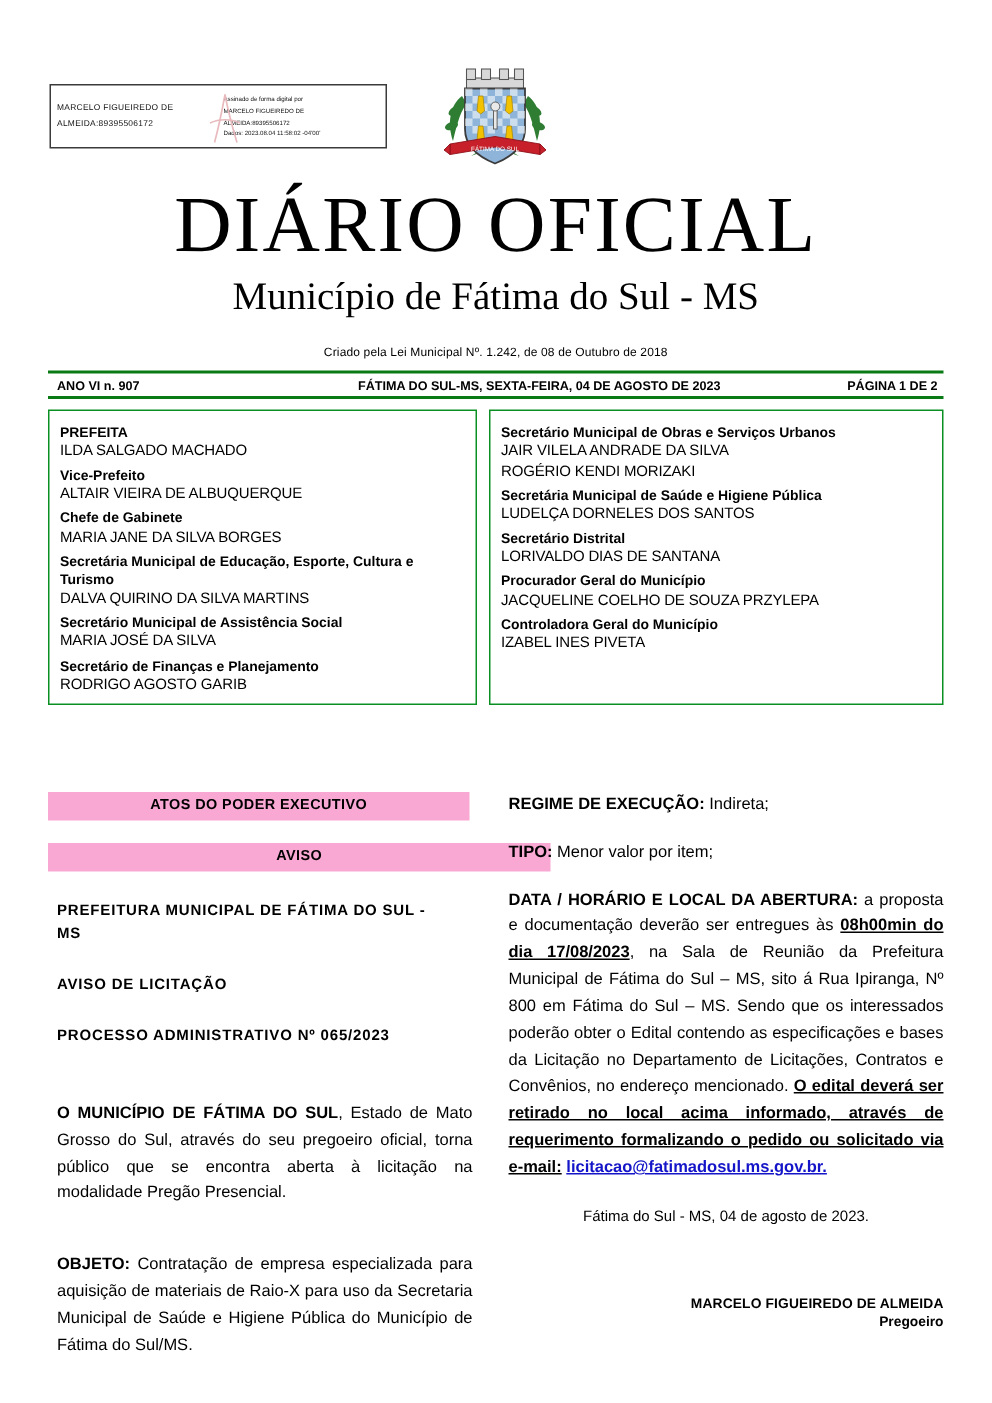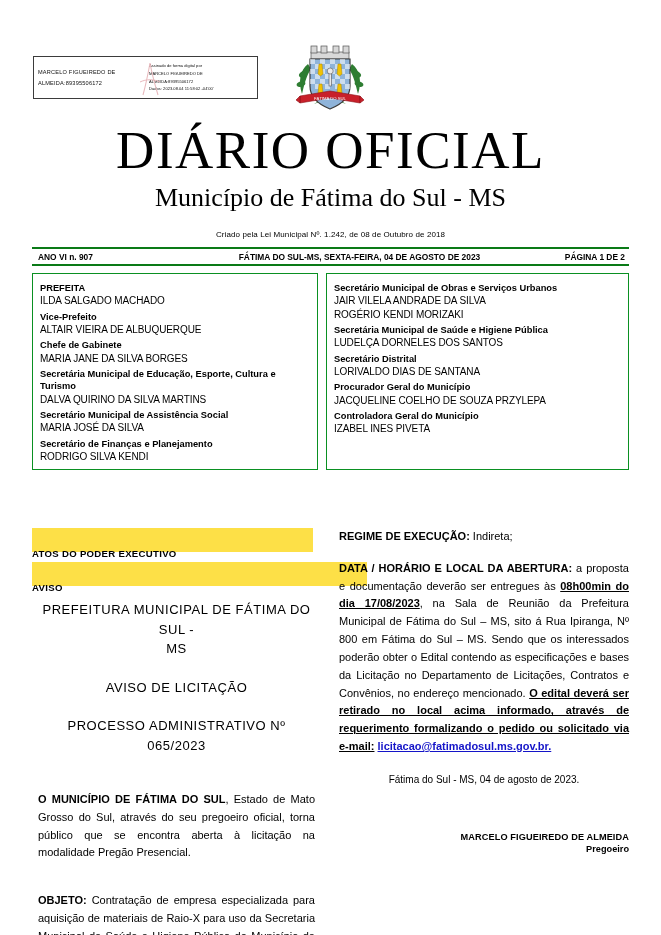--- a/index.html
+++ b/index.html
@@ -164,27 +164,27 @@
   .off-cell .off-role:first-child { margin-top: 0; }
   .off-name {
     font-size: 10px;
     font-weight: normal;
     line-height: 1.33;
     letter-spacing: -.1px;
   }
 
   
   .banner {
-    background: #fde047;
+    background: #f9a8d4;
     color: #000;
-    text-align: left;
+    text-align: center;
     font-size: 9.6px;
     font-weight: bold;
     letter-spacing: .3px;
-    padding: 20px 0 4px 0;
+    padding: 3px 0 4px 0;
     box-sizing: border-box;
   }
   .banner-atos {
     position: absolute;
     left: 32px;
     top: 528px;
     width: 281px;
     height: 19px;
   }
   .banner-aviso {
@@ -203,23 +203,22 @@
     width: 277px;
   }
   .col-right {
     position: absolute;
     left: 339px;
     top: 528px;
     width: 290px;
   }
 
   .centered-head {
-    text-align: center;
-    font-size: 13px;
-    font-weight: normal;
+    font-size: 10px;
+    font-weight: bold;
     letter-spacing: .55px;
     line-height: 1.5;
     margin-bottom: 19px;
   }
   .centered-head.tight { margin-bottom: 20px; }
 
   .para {
     text-align: justify;
     font-size: 11px;
     line-height: 1.62;
@@ -366,21 +365,21 @@
       <div class="off-name">ILDA SALGADO MACHADO</div>
       <div class="off-role">Vice-Prefeito</div>
       <div class="off-name">ALTAIR VIEIRA DE ALBUQUERQUE</div>
       <div class="off-role">Chefe de Gabinete</div>
       <div class="off-name">MARIA JANE DA SILVA BORGES</div>
       <div class="off-role">Secretária Municipal de Educação, Esporte, Cultura e Turismo</div>
       <div class="off-name">DALVA QUIRINO DA SILVA MARTINS</div>
       <div class="off-role">Secretário Municipal de Assistência Social</div>
       <div class="off-name">MARIA JOSÉ DA SILVA</div>
       <div class="off-role">Secretário de Finanças e Planejamento</div>
-      <div class="off-name">RODRIGO SILVA KENDI</div>
+      <div class="off-name">RODRIGO AGOSTO GARIB</div>
     </div>
     <div class="off-cell right">
       <div class="off-role">Secretário Municipal de Obras e Serviços Urbanos</div>
       <div class="off-name">JAIR VILELA ANDRADE DA SILVA</div>
       <div class="off-name">ROGÉRIO KENDI MORIZAKI</div>
       <div class="off-role">Secretária Municipal de Saúde e Higiene Pública</div>
       <div class="off-name">LUDELÇA DORNELES DOS SANTOS</div>
       <div class="off-role">Secretário Distrital</div>
       <div class="off-name">LORIVALDO DIAS DE SANTANA</div>
       <div class="off-role">Procurador Geral do Município</div>
@@ -412,20 +411,23 @@
     <div class="para">
       <b>OBJETO:</b><span> Contratação de empresa especializada para aquisição de materiais de Raio-X para uso da Secretaria Municipal de Saúde e Higiene Pública do Município de Fátima do Sul/MS.</span>
     </div>
   </div>
 
   <div class="col-right">
     <div class="para">
       <b>REGIME DE EXECUÇÃO:</b><span> Indireta;</span>
     </div>
     <div class="para">
+      <b>TIPO:</b><span> Menor valor por item;</span>
+    </div>
+    <div class="para">
       <b>DATA / HORÁRIO E LOCAL DA ABERTURA:</b><span> a proposta e documentação deverão ser entregues às </span><span class="u">08h00min do dia 17/08/2023</span><span>, na Sala de Reunião da Prefeitura Municipal de Fátima do Sul – MS, sito á Rua Ipiranga, Nº 800 em Fátima do Sul – MS. Sendo que os interessados poderão obter o Edital contendo as especificações e bases da Licitação no Departamento de Licitações, Contratos e Convênios, no endereço mencionado. </span><span class="u">O edital deverá ser retirado no local acima informado, através de requerimento formalizando o pedido ou solicitado via e-mail:</span> <a class="mail" href="#">licitacao@fatimadosul.ms.gov.br.</a>
     </div>
 
     <div class="signoff-place">Fátima do Sul - MS, 04 de agosto de 2023.</div>
     <div class="signoff-name">MARCELO FIGUEIREDO DE ALMEIDA</div>
     <div class="signoff-role">Pregoeiro</div>
   </div>
 
 </div>
 

